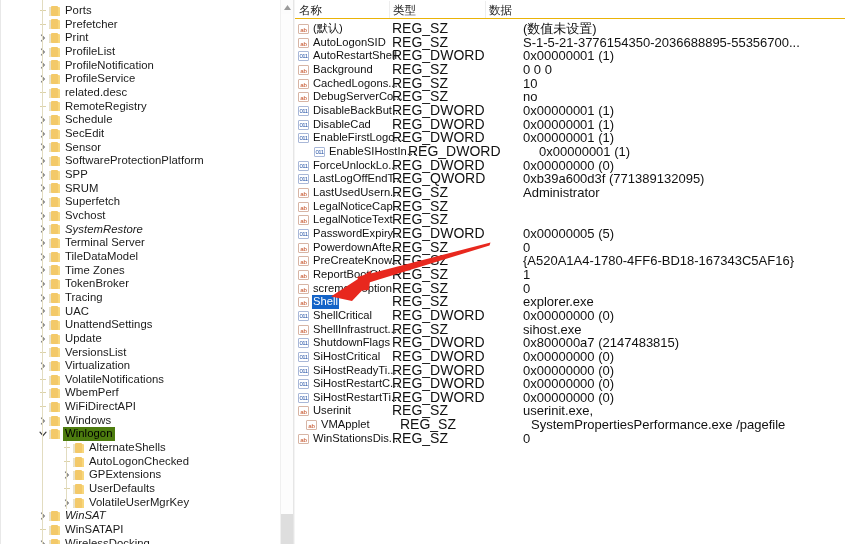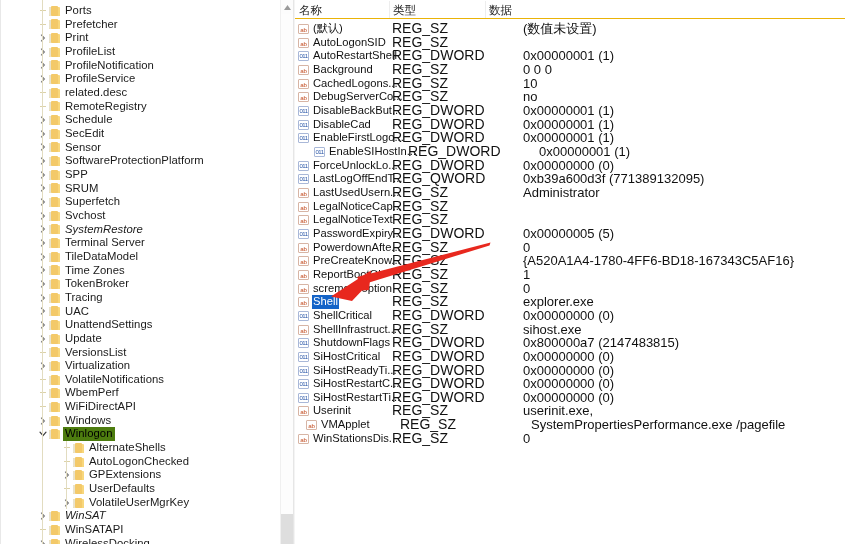--- a/index.html
+++ b/index.html
@@ -794,20 +794,21 @@
         <div class="val-row" style="position: absolute; top: 3px; left: 0px; right: 0px;">
           <span class="val-icon sz">ab</span>
           <span class="val-name">(默认)</span>
           <span class="val-type">REG_SZ</span>
           <span class="val-data">(数值未设置)</span>
         </div>
         <div class="val-row" style="position: absolute; top: 16.66px; left: 0px; right: 0px;">
           <span class="val-icon sz">ab</span>
           <span class="val-name">AutoLogonSID</span>
           <span class="val-type">REG_SZ</span>
+          <span class="val-data">S-1-5-21-3776154350-2036688895-55356700...</span>
         </div>
         <div class="val-row" style="position: absolute; top: 30.32px; left: 0px; right: 0px;">
           <span class="val-icon dword">011</span>
           <span class="val-name">AutoRestartShell</span>
           <span class="val-type">REG_DWORD</span>
           <span class="val-data">0x00000001 (1)</span>
         </div>
         <div class="val-row" style="position: absolute; top: 43.98px; left: 0px; right: 0px;">
           <span class="val-icon sz">ab</span>
           <span class="val-name">Background</span>

